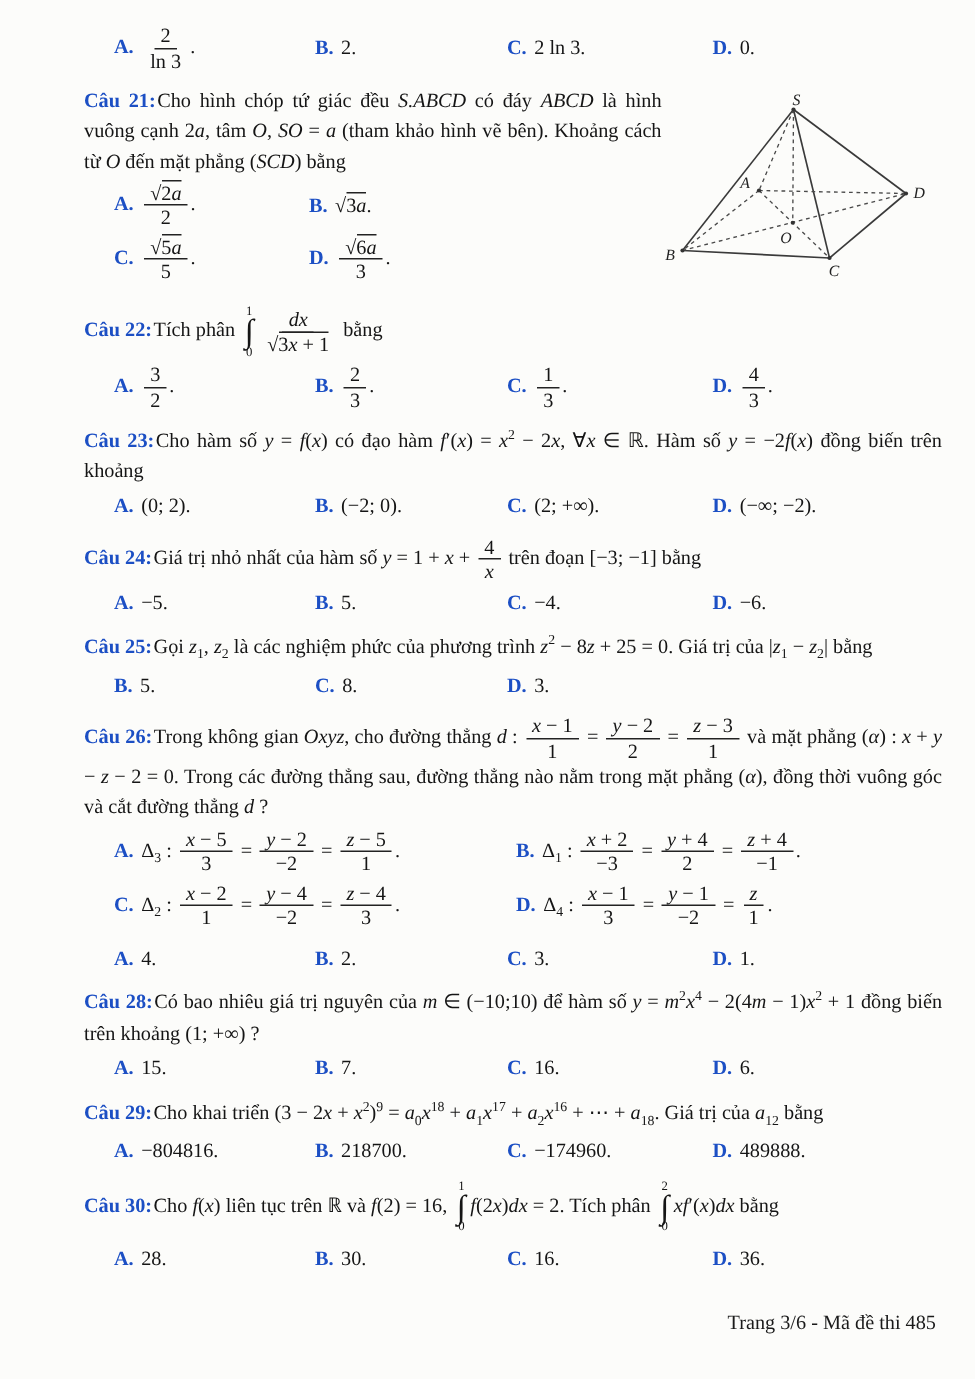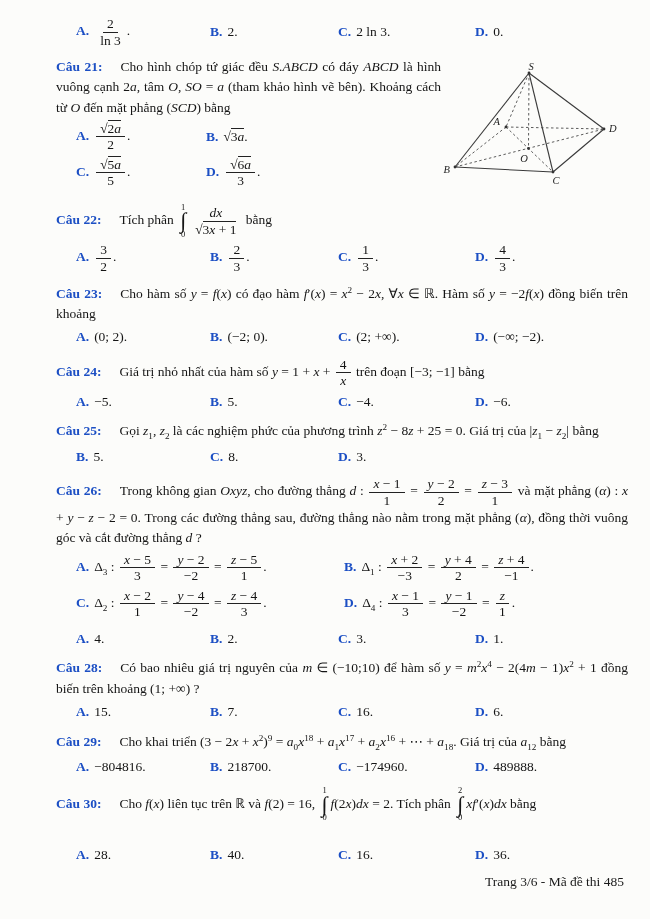--- a/index.html
+++ b/index.html
@@ -3,21 +3,21 @@
 <meta charset="utf-8">
 <style>
   html,body { margin:0; padding:0; }
   body {
     width:650px; height:919px; overflow:hidden; position:relative;
     background:#fcfcfa; color:#151515;
     font-family:"Liberation Serif", serif; font-size:13.5px; line-height:1.5;
   }
   .page { padding:10px 22px 0 56px; position:relative; }
 
-  .qlabel { color:#1c4fc4; font-weight:bold; margin-right:18px; }
+  .qlabel { color:#1c4fc4; font-weight:bold; margin-right:1px; }
   .qtext { margin:0; text-align:justify; }
   .question { margin-top:9px; }
 
   .opts { display:grid; margin-left:20px; margin-top:3px; align-items:center; row-gap:4px; }
   .opts.four { grid-template-columns:134px 128px 137px 1fr; }
   .opts.two-narrow { grid-template-columns:130px 1fr; width:300px; }
   .opts.two-wide { grid-template-columns:268px 1fr; }
   .opt { white-space:nowrap; }
   .ltr { color:#1c4fc4; font-weight:bold; margin-right:5px; }
 
@@ -283,23 +283,23 @@
       <b class="qlabel">Câu 30:</b><span>Cho <i>f</i>(<i>x</i>) liên tục trên ℝ và <i>f</i>(2) = 16, <span class="intg">
             <span class="lim">1</span>
             <span class="sym">∫</span>
             <span class="lim">0</span>
           </span><i>f</i>(2<i>x</i>)<i>dx</i> = 2. Tích phân <span class="intg">
             <span class="lim">2</span>
             <span class="sym">∫</span>
             <span class="lim">0</span>
           </span><i>xf</i>′(<i>x</i>)<i>dx</i> bằng</span>
     </p>
-    <div class="opts four" style="margin-top:22px;">
+    <div class="opts four" style="margin-top:6px;">
       <span class="opt"><b class="ltr">A.</b><span>28.</span></span>
-      <span class="opt"><b class="ltr">B.</b><span>40.</span></span>
+      <span class="opt"><b class="ltr">B.</b><span>30.</span></span>
       <span class="opt"><b class="ltr">C.</b><span>16.</span></span>
       <span class="opt"><b class="ltr">D.</b><span>36.</span></span>
     </div>
   </section>
 
 </div>
 
 <div class="footer">Trang 3/6 - Mã đề thi 485</div>
 
 </body></html>

